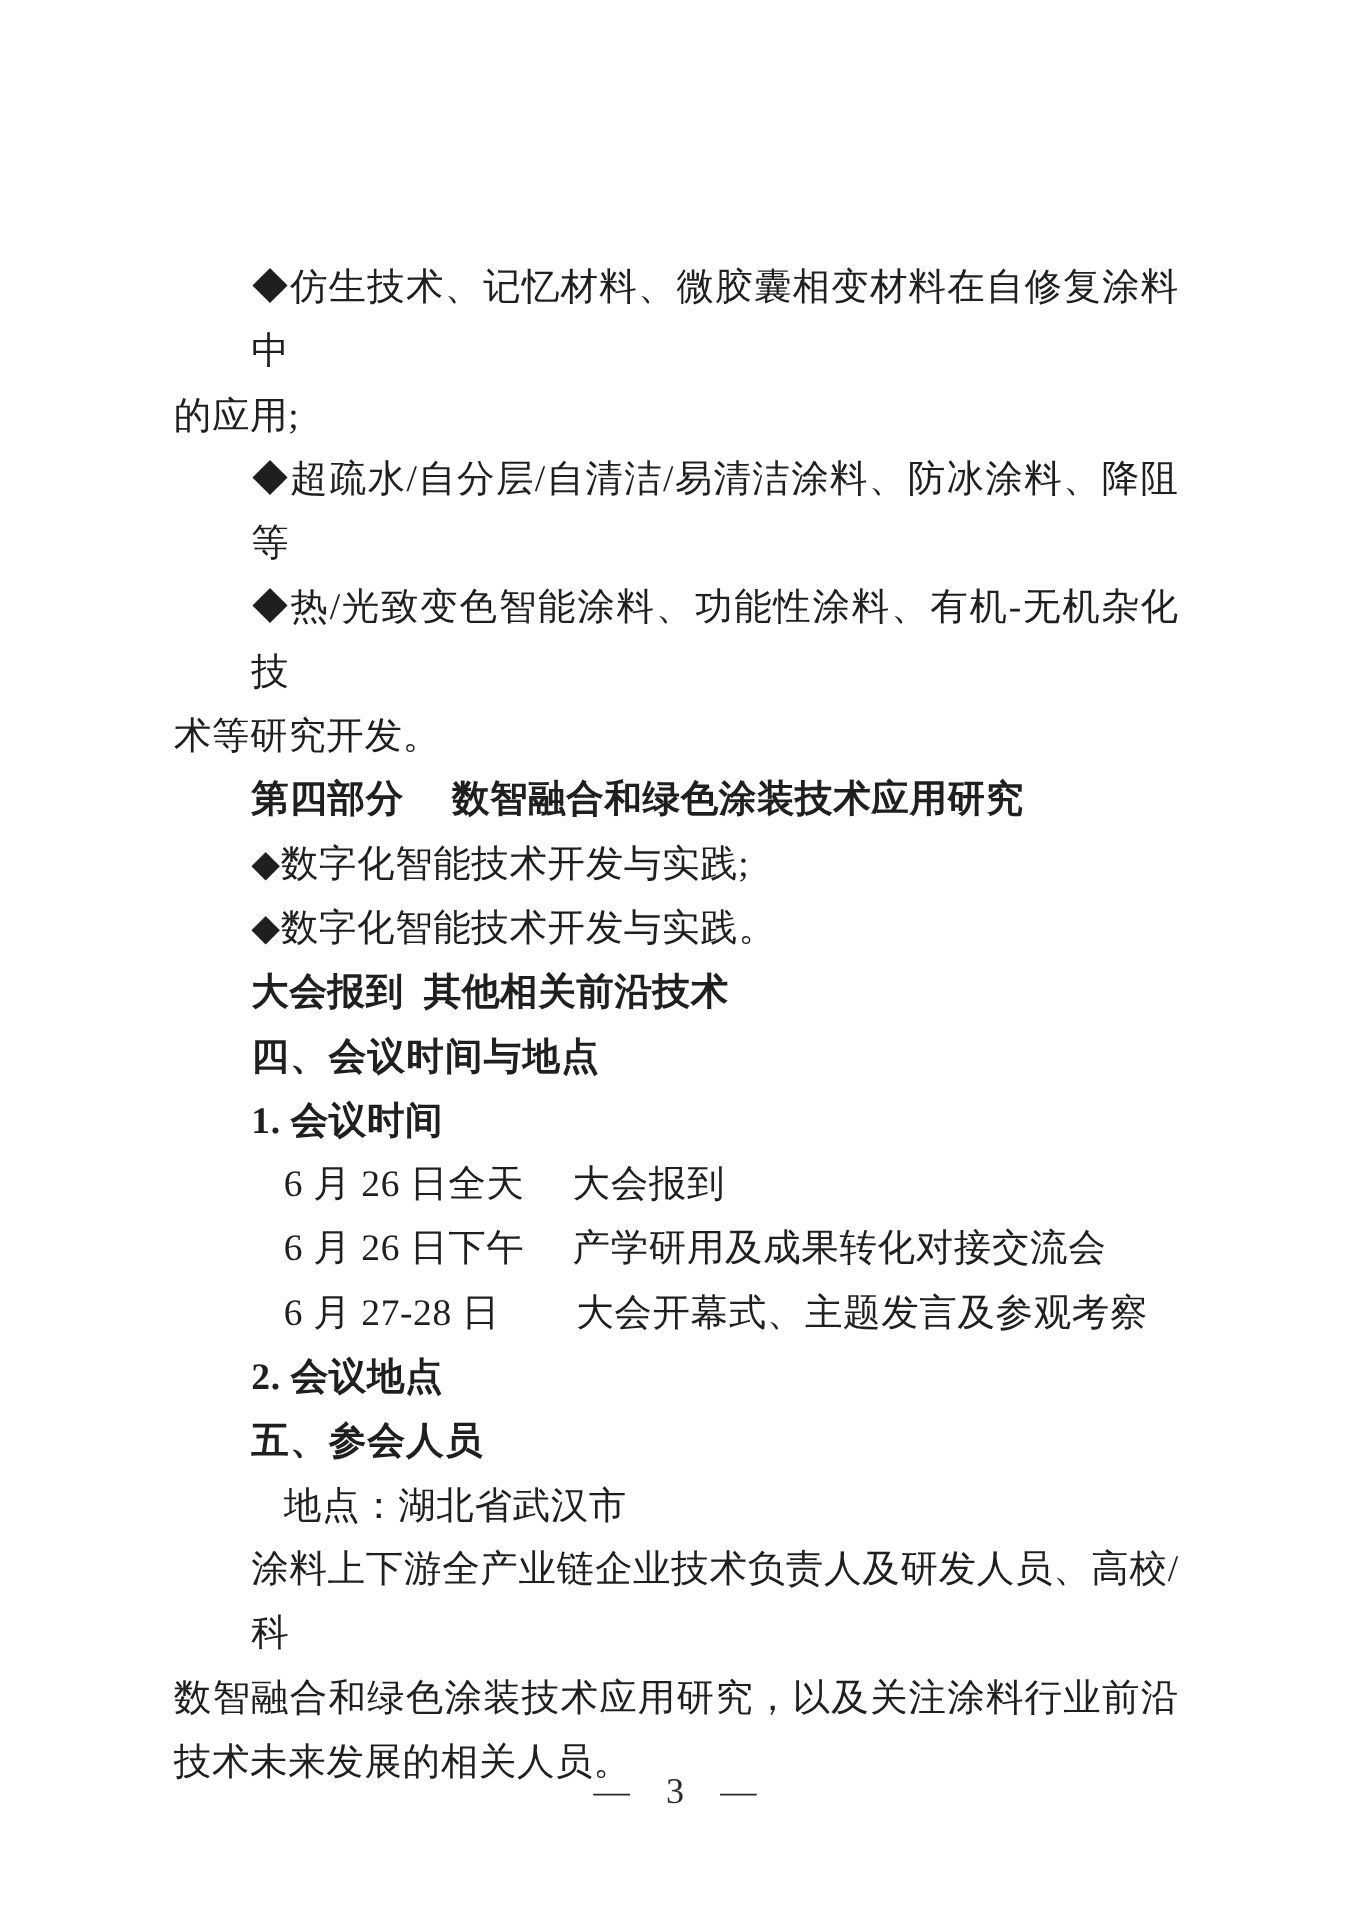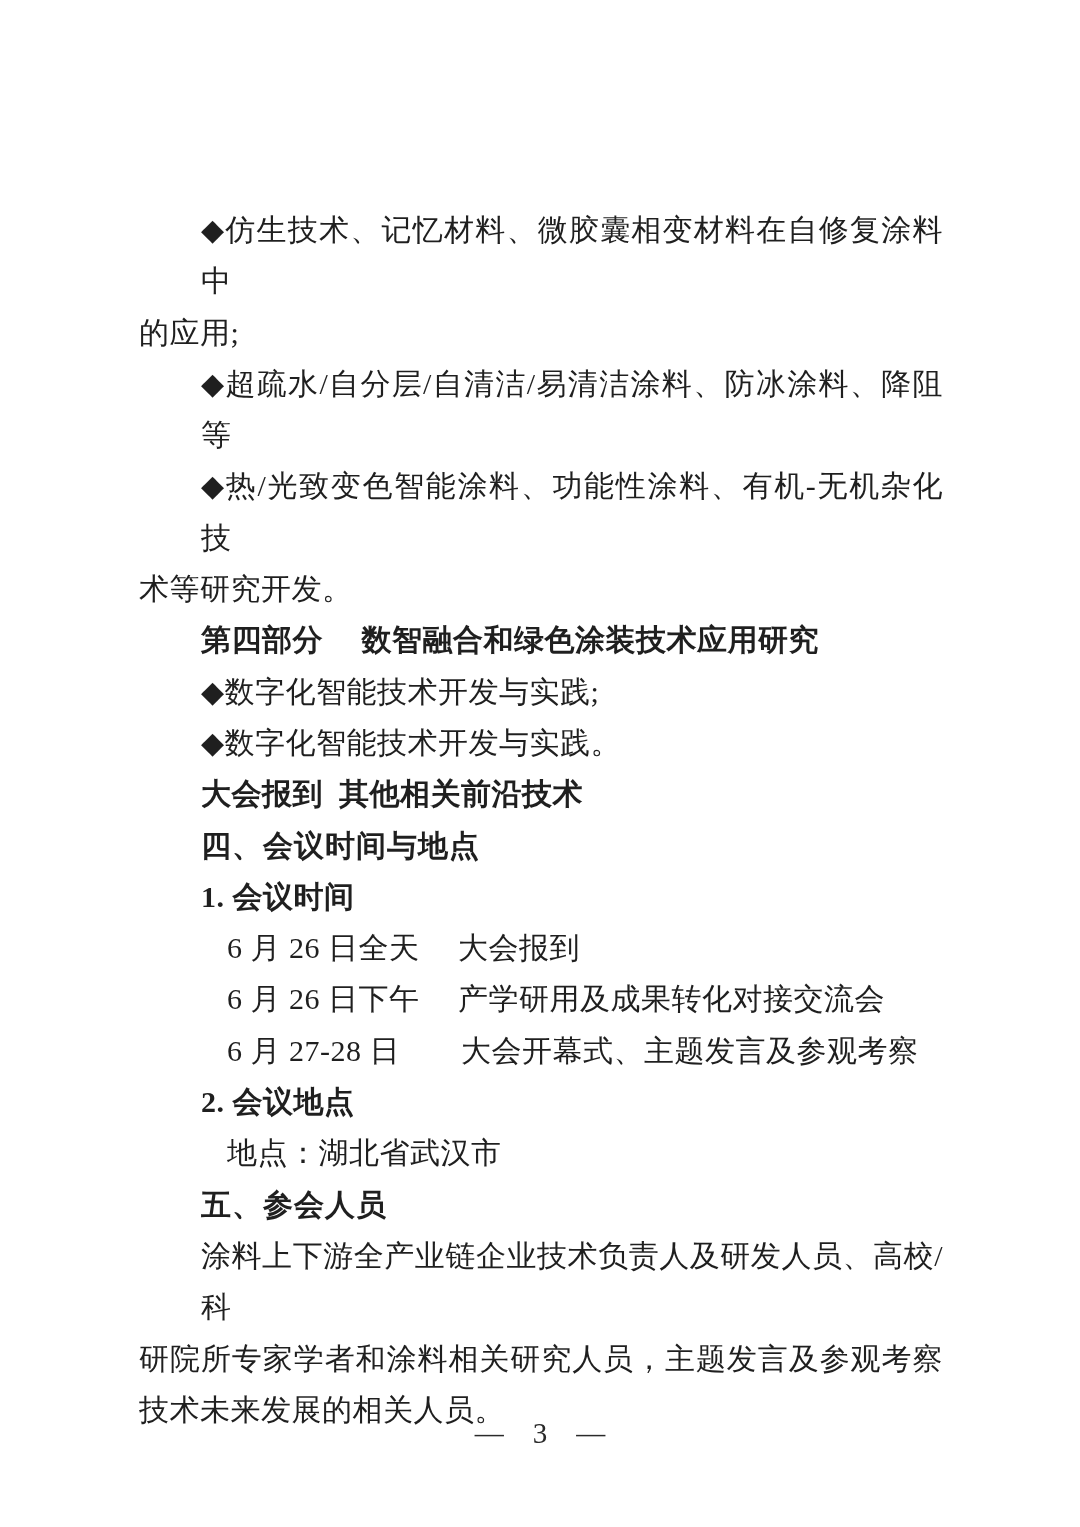--- a/index.html
+++ b/index.html
@@ -33,20 +33,21 @@
   .ind { padding-left: 62px; }
   
   .ind2 { padding-left: 88px; }
   
   .just {
     white-space: normal;
     text-align: justify;
     text-align-last: justify;
     -moz-text-align-last: justify;
     text-justify: inter-ideograph;
+    font-family: Liberation Serif, serif;
   }
   
   .hserif { font-weight: bold; }
   
   .hsans {
     font-family: Liberation Serif, serif;
     font-weight: bold;
     letter-spacing: 1px;
   }
   .footer {
@@ -85,24 +86,24 @@
     <div class="line ind hsans">四、会议时间与地点</div>
 
     <div class="line ind hserif">1. 会议时间</div>
 
     <div class="line ind2">6 月 26 日全天　 大会报到</div>
     <div class="line ind2">6 月 26 日下午　 产学研用及成果转化对接交流会</div>
     <div class="line ind2">6 月 27-28 日　　大会开幕式、主题发言及参观考察</div>
 
     <div class="line ind hserif">2. 会议地点</div>
 
+    <div class="line ind hsans">五、参会人员</div>
+
     <div class="line ind2">地点：湖北省武汉市</div>
 
-    <div class="line ind hsans">五、参会人员</div>
-
     <div class="line ind just">涂料上下游全产业链企业技术负责人及研发人员、高校/科</div>
-    <div class="line just">研院所专家学者和涂料相关研究人员，主题发言及参观考察</div>
+    <div class="line just">数智融合和绿色涂装技术应用研究，以及关注涂料行业前沿</div>
     <div class="line">技术未来发展的相关人员。</div>
 
   </div>
 
   <div class="footer">—　3　—</div>
 </div>
 
 </body></html>

